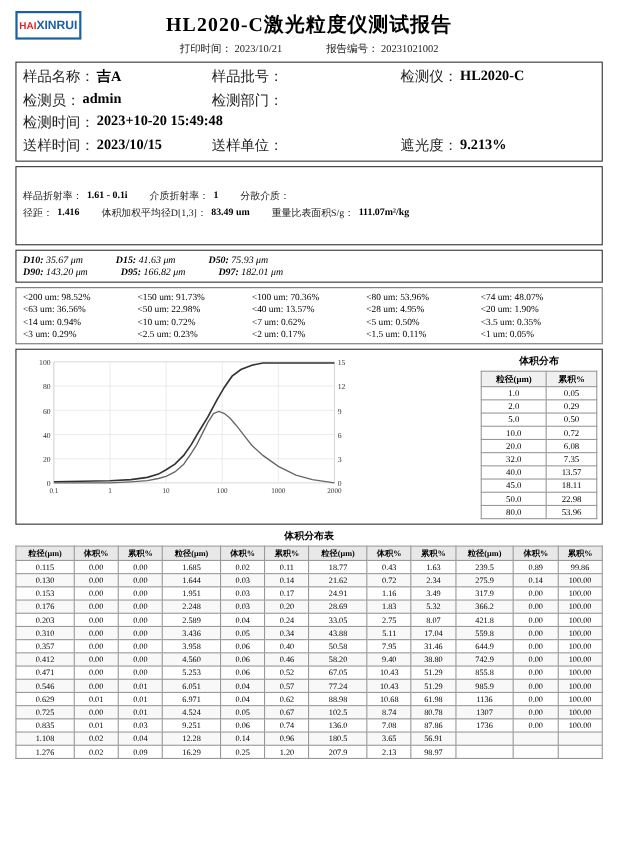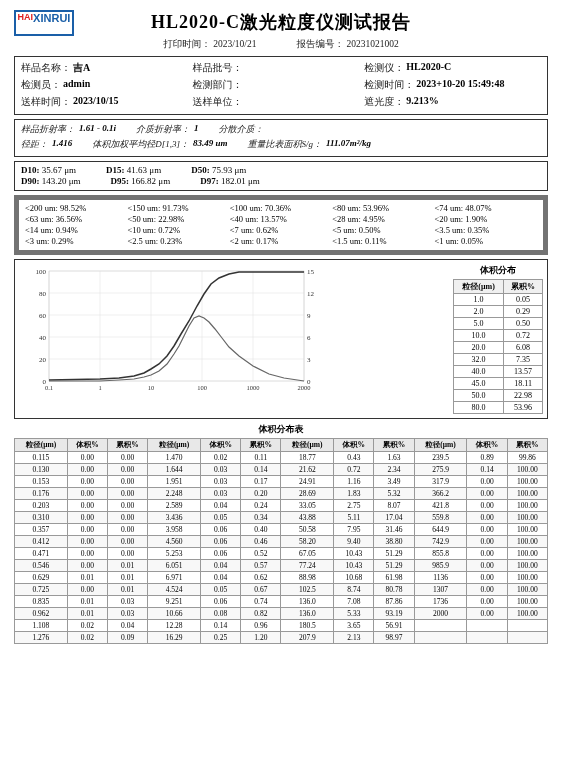--- a/index.html
+++ b/index.html
@@ -28,20 +28,21 @@
       left: 0;
       top: 0;
       width: 60px;
       height: 28px;
     }
     .logo-inner {
       border: 2px solid #1a5fa8;
       width: 60px;
       height: 26px;
       display: flex;
+      align-items: center;
       justify-content: center;
       font-size: 8px;
       font-weight: bold;
       color: #1a5fa8;
       letter-spacing: 0px;
       font-family: Arial, sans-serif;
     }
     .main-title {
       font-size: 18px;
       font-weight: bold;
@@ -63,37 +64,36 @@
     }
     .info-row {
       display: flex;
       flex-wrap: wrap;
       gap: 0;
       margin-bottom: 1px;
     }
     .info-cell {
       display: flex;
       min-width: 25%;
-      font-size: 10px;
+      font-size: 13px;
       padding: 1px 0;
     }
     .info-label {
       color: #222;
       white-space: nowrap;
       margin-right: 2px;
     }
     .info-value {
       color: #000;
       font-weight: bold;
     }
     .info-section2 {
       border: 1px solid #333;
       margin-bottom: 4px;
-      padding: 3px 6px;
-      font-style: italic;
+      padding: 20px 6px;
     }
     .param-row {
       display: flex;
       gap: 20px;
       font-size: 9px;
       margin-bottom: 2px;
     }
     .param-item {
       display: flex;
       gap: 2px;
@@ -101,23 +101,24 @@
     .d-values-section {
       border: 1px solid #333;
       margin-bottom: 4px;
       padding: 3px 6px;
     }
     .d-row {
       display: flex;
       gap: 30px;
       font-size: 9px;
       margin-bottom: 1px;
+      font-style: italic;
     }
     .percent-section {
-      border: 5px solid #737373;
+      border: 1px solid #737373;
       margin-bottom: 4px;
       padding: 3px 6px;
     }
     .pct-row {
       display: flex;
       flex-wrap: wrap;
       gap: 0;
       font-size: 8.5px;
       margin-bottom: 1px;
     }
@@ -131,21 +132,21 @@
       margin-bottom: 4px;
       border: 1px solid #333;
       padding: 4px;
     }
     .chart-area {
       flex: 1;
       position: relative;
       height: 130px;
     }
     .dist-table {
-      width: 90px;
+      width: 106px;
       flex-shrink: 0;
     }
     .dist-table-title {
       text-align: center;
       font-size: 9px;
       font-weight: bold;
       margin-bottom: 2px;
     }
     .dist-table table {
       width: 100%;
@@ -459,21 +460,21 @@
           <th>粒径(μm)</th>
           <th>体积%</th>
           <th>累积%</th>
         </tr>
       </thead>
       <tbody id="data-table-body">
       <tr>
             <td>0.115</td>
             <td>0.00</td>
             <td>0.00</td>
-            <td>1.470</td>
+            <td>1.685</td>
             <td>0.02</td>
             <td>0.11</td>
             <td>18.77</td>
             <td>0.43</td>
             <td>1.63</td>
             <td>239.5</td>
             <td>0.89</td>
             <td>99.86</td>
           </tr>
           <tr>
@@ -634,34 +635,20 @@
             <td>0.835</td>
             <td>0.01</td>
             <td>0.03</td>
             <td>9.251</td>
             <td>0.06</td>
             <td>0.74</td>
             <td>136.0</td>
             <td>7.08</td>
             <td>87.86</td>
             <td>1736</td>
-            <td>0.00</td>
-            <td>100.00</td>
-          </tr>
-          <tr>
-            <td>0.962</td>
-            <td>0.01</td>
-            <td>0.03</td>
-            <td>10.66</td>
-            <td>0.08</td>
-            <td>0.82</td>
-            <td>136.0</td>
-            <td>5.33</td>
-            <td>93.19</td>
-            <td>2000</td>
             <td>0.00</td>
             <td>100.00</td>
           </tr>
           <tr>
             <td>1.108</td>
             <td>0.02</td>
             <td>0.04</td>
             <td>12.28</td>
             <td>0.14</td>
             <td>0.96</td>

